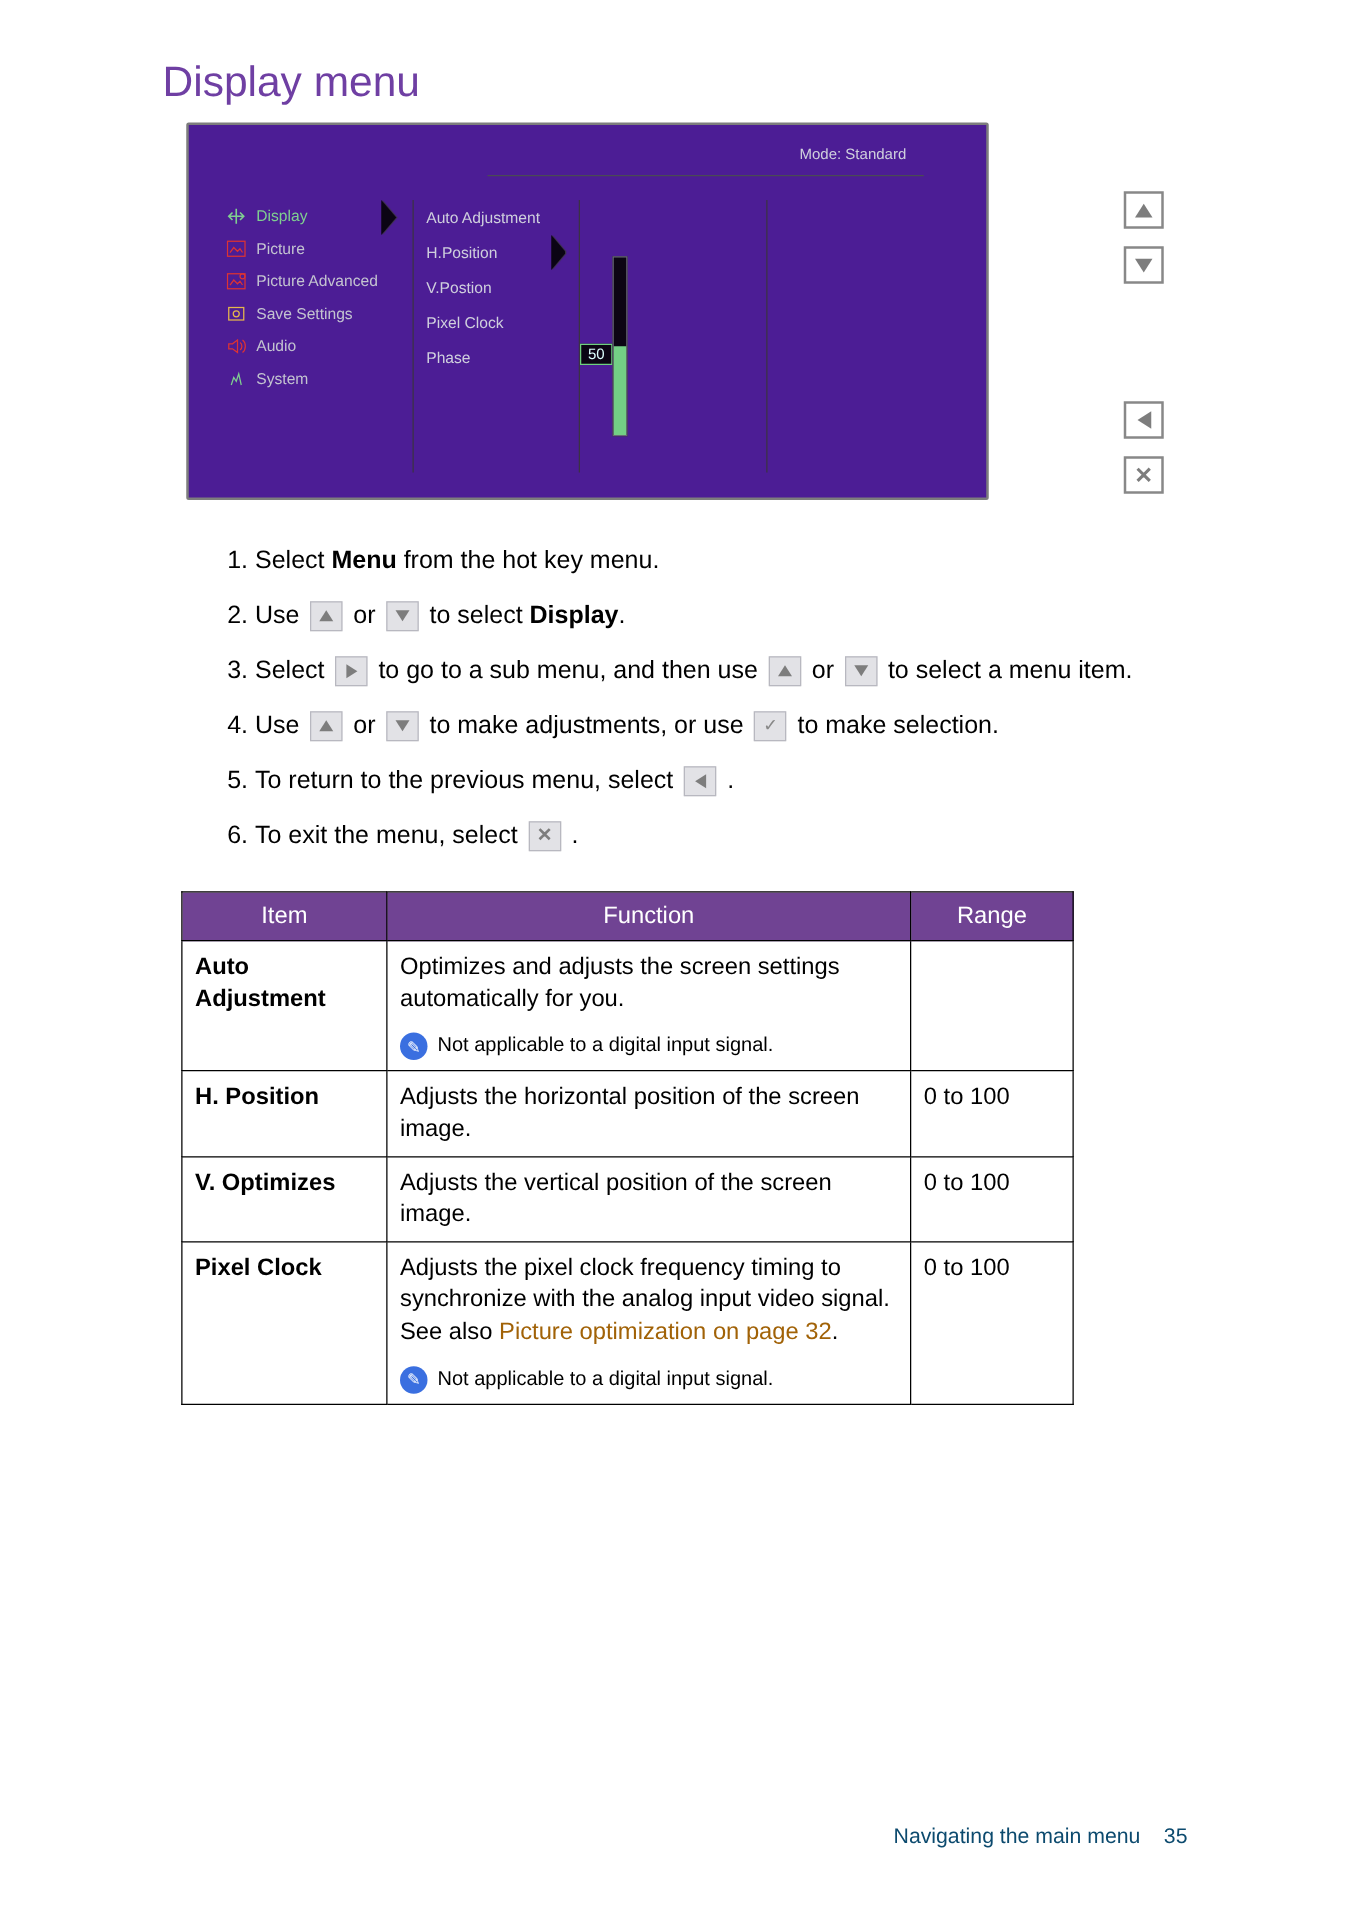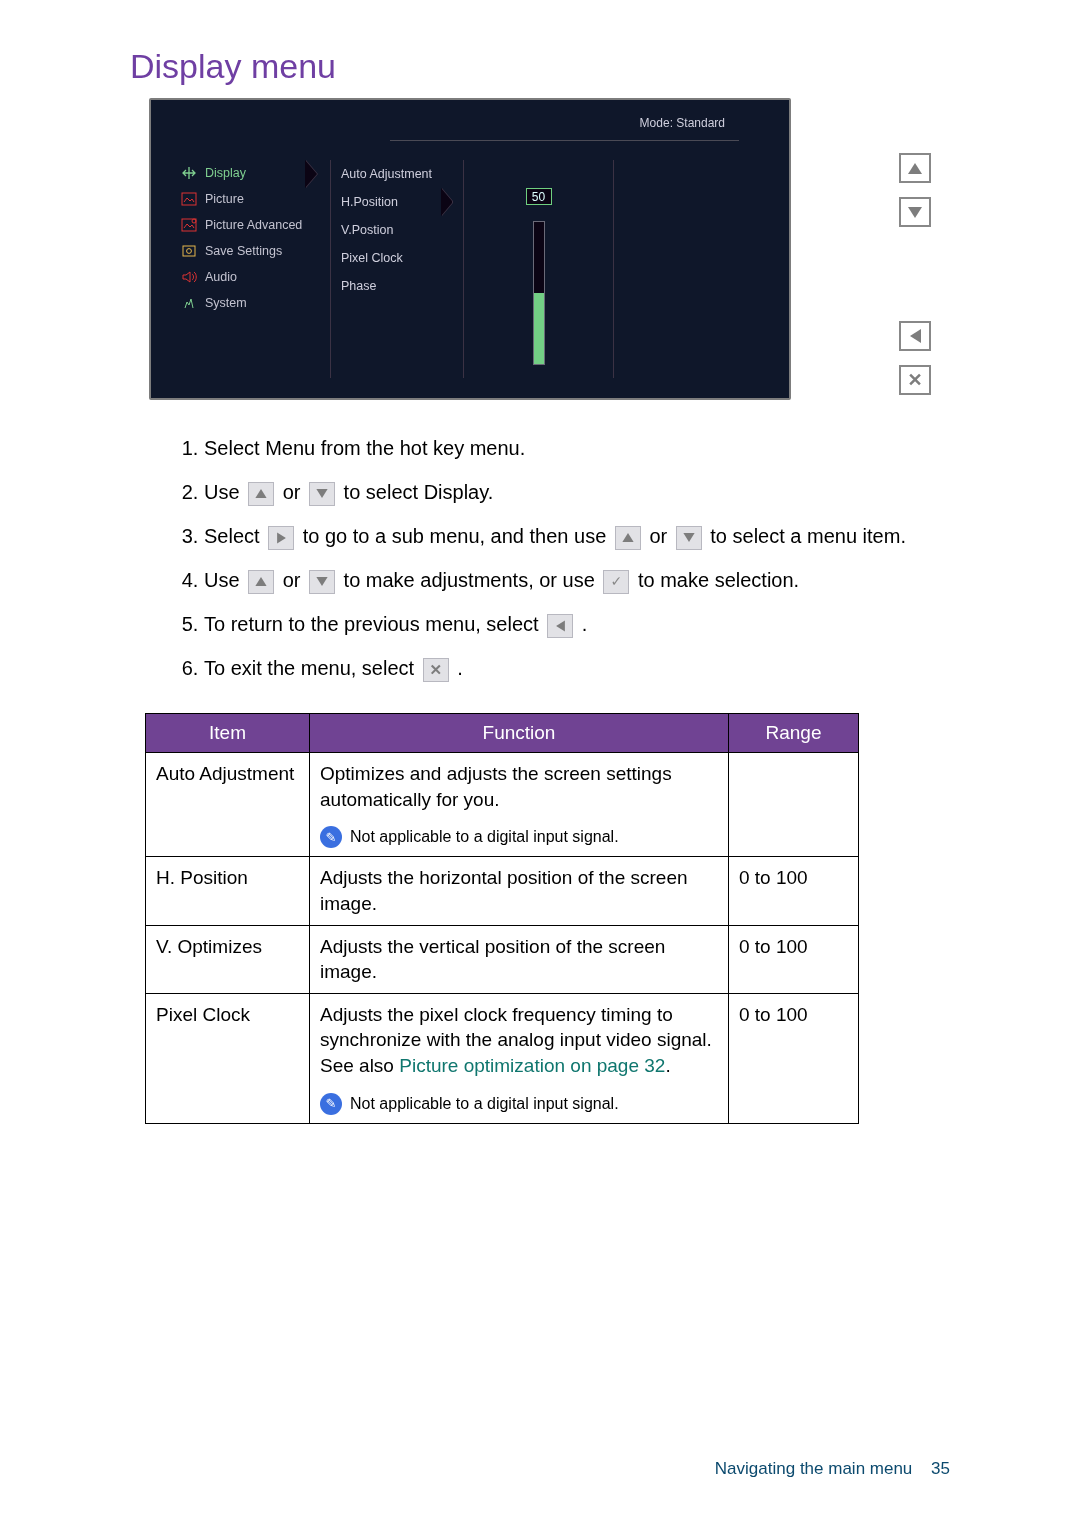--- a/index.html
+++ b/index.html
@@ -29,21 +29,21 @@
   
   .osd-wrap {
     position: relative;
     margin: 0 19px 30px 19px;
     height: 305px;
   }
   .osd {
     position: absolute;
     left: 0; top: 0;
     width: 642px; height: 302px;
-    background: #0f172a;
+    background: #4c1d95;
     border: 2px solid #7d7d7d;
     border-radius: 2px;
     color: #d9d9e2;
     font-size: 12.5px;
     overflow: hidden;
   }
   .osd::before, .osd::after {
     content:"";
     position:absolute;
     width:15px; height:15px;
@@ -66,21 +66,21 @@
     gap: 0;
   }
   .osd-col {
     border-right: 1px solid #3b3244;
     height: 218px;
     position: relative;
   }
   .osd-col:last-child { border-right:none; }
   .osd-col-left { width: 158px; }
   .osd-col-sub  { width: 133px; }
-  .osd-col-val  { width: 150px; display:flex;flex-direction:column;align-items:center;}
+  .osd-col-val  { width: 150px; display:flex;flex-direction:row;align-items:center;}
   .osd-col-last { flex:1; }
   .osd-left-item {
     display:flex; align-items:center; gap:8px;
     padding: 6px 8px;
     color:#c3c3d0;
   }
   .osd-left-item.active {
     color:#7fcf90;
     position:relative;
   }
@@ -197,22 +197,22 @@
     font-size:16px;
     margin-top:14px;
   }
   .pencil{
     width:22px;height:22px;border-radius:50%;
     background:#3a6fe0;
     display:inline-flex;align-items:center;justify-content:center;
     color:#fff;font-size:13px;
     flex-shrink:0;
   }
-  a.xref{ color:#0f766e; text-decoration:none;}
-  .bold{ font-weight:400;}
+  a.xref{ color:#a16207; text-decoration:none;}
+  .bold{ font-weight:700;}
 
   .footer{
     position:absolute;
     bottom:48px;
     right:130px;
     font-size:17px;
     color:#0c4a6e;
   }
   .footer .pn{ margin-left:14px;}
 </style>

